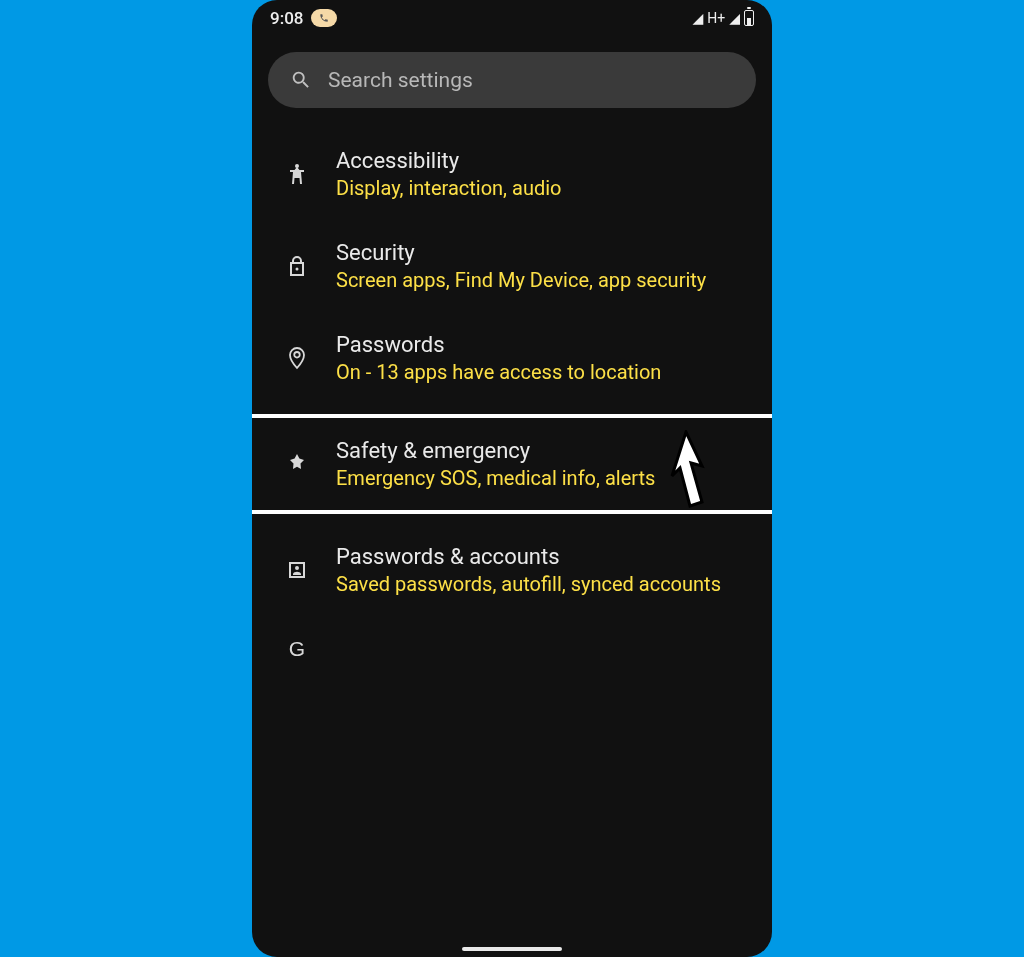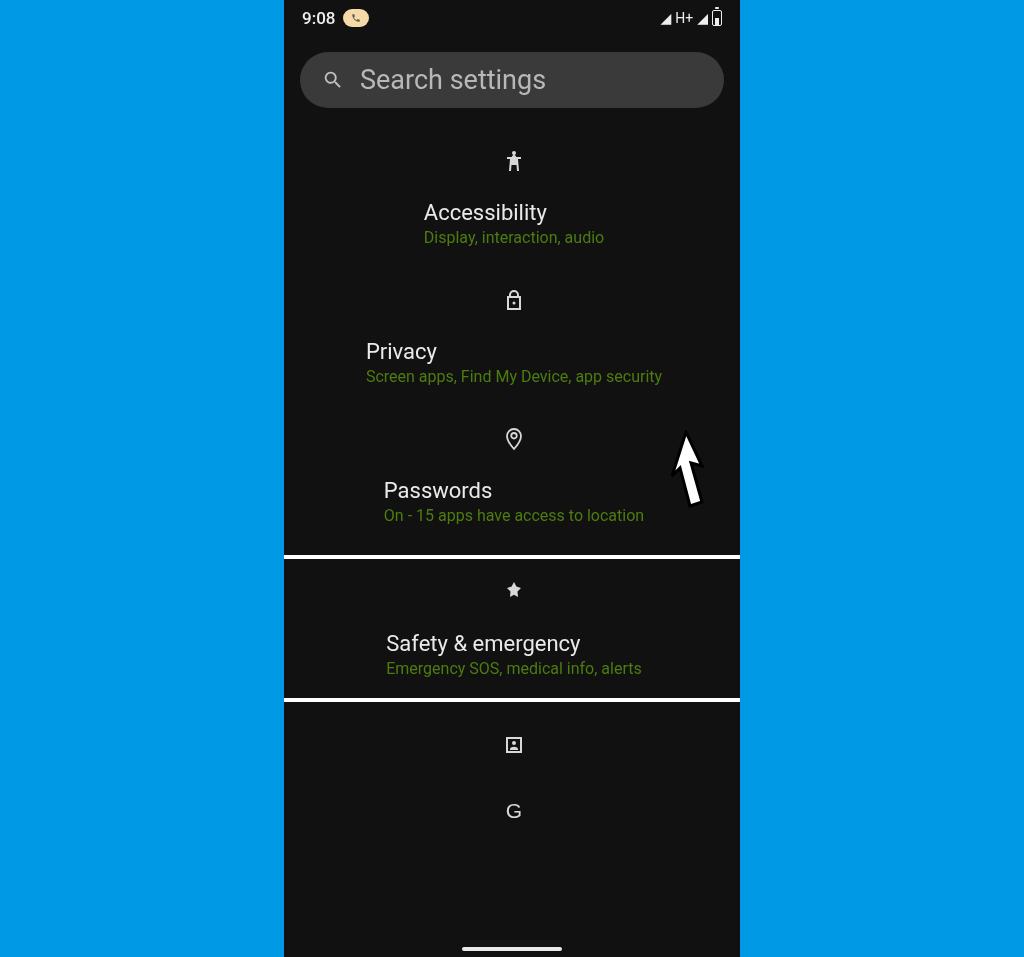--- a/index.html
+++ b/index.html
@@ -12,24 +12,25 @@
       width: 1024px;
       height: 957px;
       background: #0099e5;
       font-family: -apple-system, BlinkMacSystemFont, "Segoe UI", Roboto, sans-serif;
       display: flex;
       justify-content: center;
       overflow: hidden;
     }
 
     .phone {
-      width: 456px;
+      width: 520px;
       background: #111111;
       position: relative;
       overflow: hidden;
+      border-radius: 25px;
     }
 
     .status-bar {
       display: flex;
       justify-content: space-between;
       align-items: center;
       padding: 8px 18px 4px 18px;
       color: #fff;
     }
 
@@ -83,34 +84,33 @@
     }
 
     .search-bar svg {
       width: 22px;
       height: 22px;
       fill: #c0c0c0;
     }
 
     .search-placeholder {
       color: #b8b8b8;
-      font-size: 27px;
+      font-size: 21px;
     }
 
     .settings-list {
       padding: 0 0 0 0;
     }
 
     .setting-item {
       display: flex;
       align-items: center;
-      padding: 20px 20px 20px 24px;
+      padding: 20px 20px 20px 32px;
       gap: 26px;
       position: relative;
-      flex-direction: column;
     }
 
     .setting-icon {
       width: 26px;
       height: 26px;
       flex-shrink: 0;
       display: flex;
       align-items: center;
       justify-content: center;
       color: #d8d8d8;
@@ -128,22 +128,22 @@
     }
 
     .setting-title {
       font-size: 22px;
       font-weight: 400;
       color: #eaeaea;
       margin-bottom: 3px;
     }
 
     .setting-subtitle {
-      font-size: 16px;
-      color: #4d7c0f;
+      font-size: 20px;
+      color: #fde047;
     }
 
     .highlighted {
       border: 4px solid #fff;
       border-radius: 2px;
       margin: 10px -4px;
     }
 
     .arrow-cursor {
       position: absolute;
@@ -246,55 +246,59 @@
     </div>
 
     <div class="setting-item">
       <div class="setting-icon">
         <svg viewBox="0 0 24 24">
             <path d="M17 8V7a5 5 0 10-10 0v1H5v14h14V8h-2zM9 7a3 3 0 016 0v1H9V7zm8 13H7V10h10v10z"></path>
             <circle cx="12" cy="15" r="1.5"></circle>
           </svg>
       </div>
       <div class="setting-text">
-        <div class="setting-title">Privacy</div>
+        <div class="setting-title">Security</div>
         <div class="setting-subtitle">Screen apps, Find My Device, app security</div>
       </div>
     </div>
 
 
     <div class="setting-item">
       <div class="setting-icon">
         <svg viewBox="0 0 24 24">
             <path d="M12 2a7 7 0 00-7 7c0 5.25 7 13 7 13s7-7.75 7-13a7 7 0 00-7-7zm0 9.5A2.5 2.5 0 1112 6a2.5 2.5 0 010 5.5z" fill="none" stroke="currentColor" stroke-width="1.8"></path>
           </svg>
       </div>
       <div class="setting-text">
         <div class="setting-title">Passwords</div>
-        <div class="setting-subtitle">On - 15 apps have access to location</div>
+        <div class="setting-subtitle">On - 13 apps have access to location</div>
       </div>
     </div>
 
     <div class="setting-item highlighted">
       <div class="setting-icon">
         <svg viewBox="0 0 24 24">
             <path d="M12 2l2.4 4.6L19 8l-3.5 3.4L16 17l-4-2.2L8 17l.5-5.6L5 8l4.6-1.4L12 2z"></path>
           </svg>
       </div>
       <div class="setting-text">
         <div class="setting-title">Safety &amp; emergency</div>
         <div class="setting-subtitle">Emergency SOS, medical info, alerts</div>
       </div>
     </div>
 
     <div class="setting-item">
       <div class="setting-icon">
         <svg viewBox="0 0 24 24">
             <path d="M4 4h16v16H4V4zm2 2v12h12V6H6zm6 2a2 2 0 110 4 2 2 0 010-4zm-4 8c0-1.5 2.7-2.3 4-2.3s4 .8 4 2.3v1H8v-1z"></path>
           </svg>
+      </div>
+      <div class="setting-text">
+        <div class="setting-title">Passwords &amp; accounts</div>
+        <div class="setting-subtitle">Saved passwords, autofill, synced accounts</div>
       </div>
     </div>
 
 
     <div class="setting-item">
       <div class="setting-icon google-icon">G</div>
     </div>
 
   </div>
 

